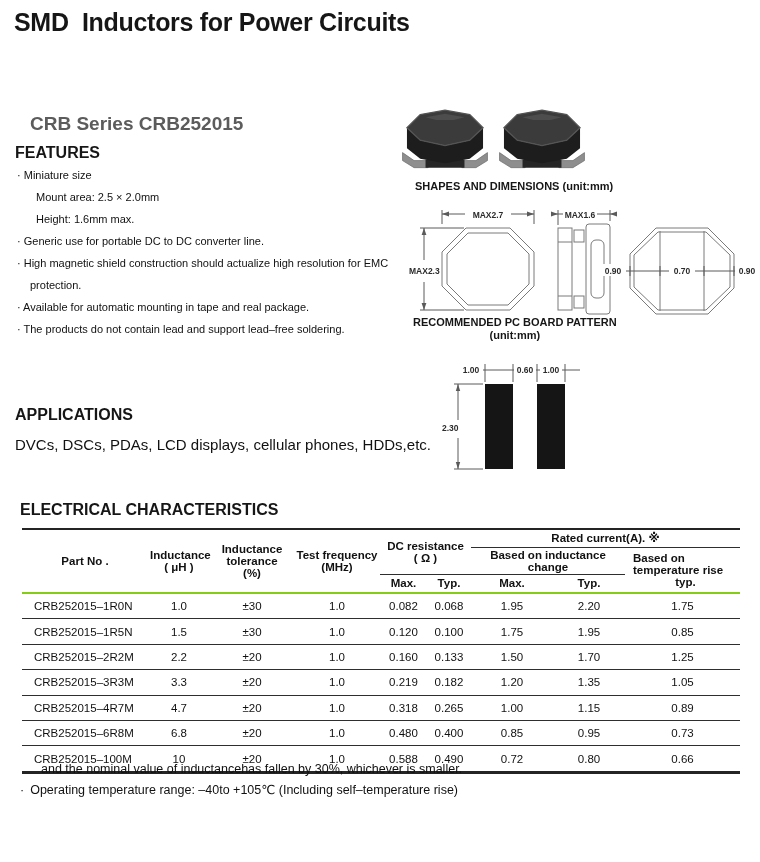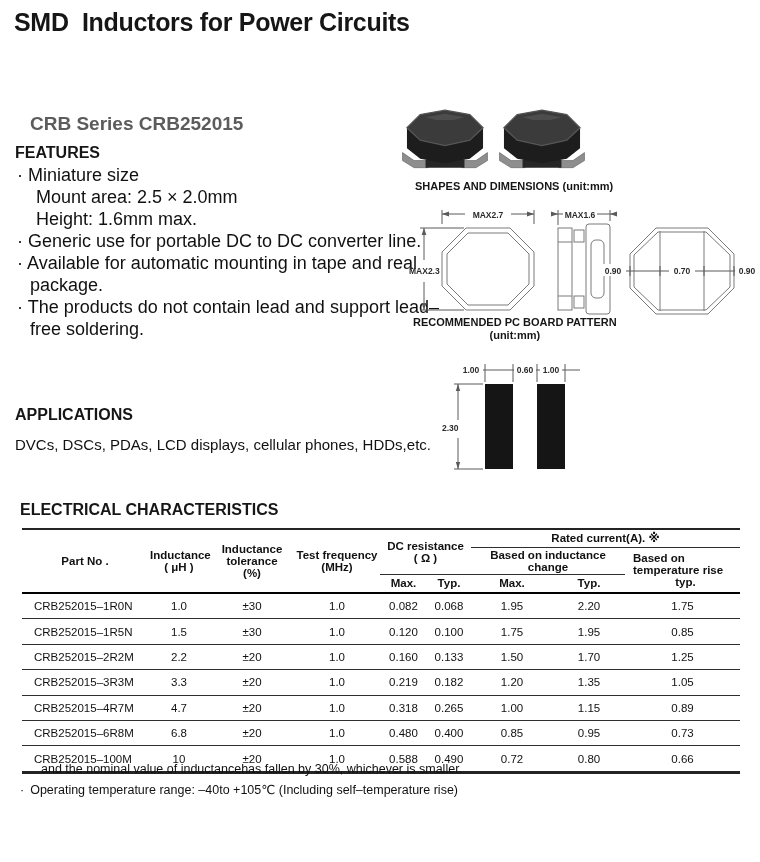--- a/index.html
+++ b/index.html
@@ -9,21 +9,21 @@
   .title{position:absolute;left:14px;top:8px;font-size:25px;font-weight:bold;
          letter-spacing:-0.3px;white-space:pre;color:#161616;margin:0;}
   .series{position:absolute;left:14px;top:97px;font-size:19px;font-weight:bold;
           color:#5c5c5c;margin:16px;}
 
   .sec-head{position:absolute;font-size:16px;font-weight:bold;color:#161616;margin:0;}
   #features-head{left:15px;top:144px;}
   #applications-head{left:15px;top:406px;}
   #elec-head{left:20px;top:501px;}
 
-  .feat-list{position:absolute;left:17px;top:164px;width:424px;font-size:18px;line-height:22px;}
+  .feat-list{position:absolute;left:17px;top:164px;width:424px;font-size:11px;line-height:22px;}
   .feat{padding-left:13px;text-indent:-13px;}
   .feat.sub{margin-left:19px;padding-left:0;text-indent:0;}
 
   .apps-text{position:absolute;left:15px;top:436px;font-size:15px;margin:0;}
 
   .photos{position:absolute;left:399px;top:106px;width:192px;height:74px;display:flex;gap:5px;}
   .photo{width:92px;height:72px;}
 
   .fig-label{position:absolute;font-size:11px;font-weight:bold;color:#161616;line-height:13px;text-align:center;}
   #shapes-label{left:415px;top:180px;}
@@ -35,21 +35,21 @@
   .outline{stroke:#7a7a7a;fill:none;stroke-width:1;}
   .dimline{stroke:#5a5a5a;stroke-width:1;}
 
   .etable{position:absolute;left:22px;top:528px;width:718px;border-collapse:collapse;
           table-layout:fixed;border-top:2px solid #242424;border-bottom:3px solid #242424;
           font-size:11.5px;color:#111;}
   .etable th{font-weight:bold;padding:1px 2px;line-height:12px;vertical-align:middle;text-align:center;}
   .etable .uline{border-bottom:1.5px solid #2e2e2e;}
   .hr1{height:18px;}.hr2{height:20px;}.hr3{height:19px;}
   .etable tbody td{height:24.4px;text-align:center;border-top:1.5px solid #2e2e2e;padding:0;}
-  .etable tbody tr:first-child td{border-top:2px solid #000000;}
+  .etable tbody tr:first-child td{border-top:2px solid #84cc16;}
   .etable tbody td.partno{text-align:left;padding-left:12px;}
   .temp-cell{text-align:left !important;padding-left:8px !important;}
   .temp-cell span{display:block;}
   .temp-cell .ctr{text-align:center;}
 
   .notes{position:absolute;left:20px;top:759px;font-size:12.5px;line-height:21px;color:#111;}
   .notes .mark{margin-right:7px;}
   .note2{margin-left:21px;}
   .notes .mark2{margin-right:6px;}
 </style>
@@ -60,20 +60,21 @@
 
   <h1 class="title">SMD  Inductors for Power Circuits</h1>
   <h2 class="series">CRB Series CRB252015</h2>
 
   <h3 class="sec-head" id="features-head">FEATURES</h3>
   <div class="feat-list">
       <div class="feat">· Miniature size</div>
       <div class="feat sub">Mount area: 2.5 × 2.0mm</div>
       <div class="feat sub">Height: 1.6mm max.</div>
       <div class="feat">· Generic use for portable DC to DC converter line.</div>
+      <div class="feat">· High magnetic shield construction should actualize high resolution for EMC protection.</div>
       <div class="feat">· Available for automatic mounting in tape and real package.</div>
       <div class="feat">· The products do not contain lead and support lead–free soldering.</div>
     </div>
 
   <h3 class="sec-head" id="applications-head">APPLICATIONS</h3>
   <p class="apps-text">DVCs, DSCs, PDAs, LCD displays, cellular phones, HDDs,etc.</p>
 
   <div class="photos">
     <svg class="photo" viewBox="0 0 104 80">
       <polygon points="4,52 4,61 17,69 33,69 33,61 17,61" fill="#8e8e8e" stroke="#6b6b6b" stroke-width="0.8"></polygon>

